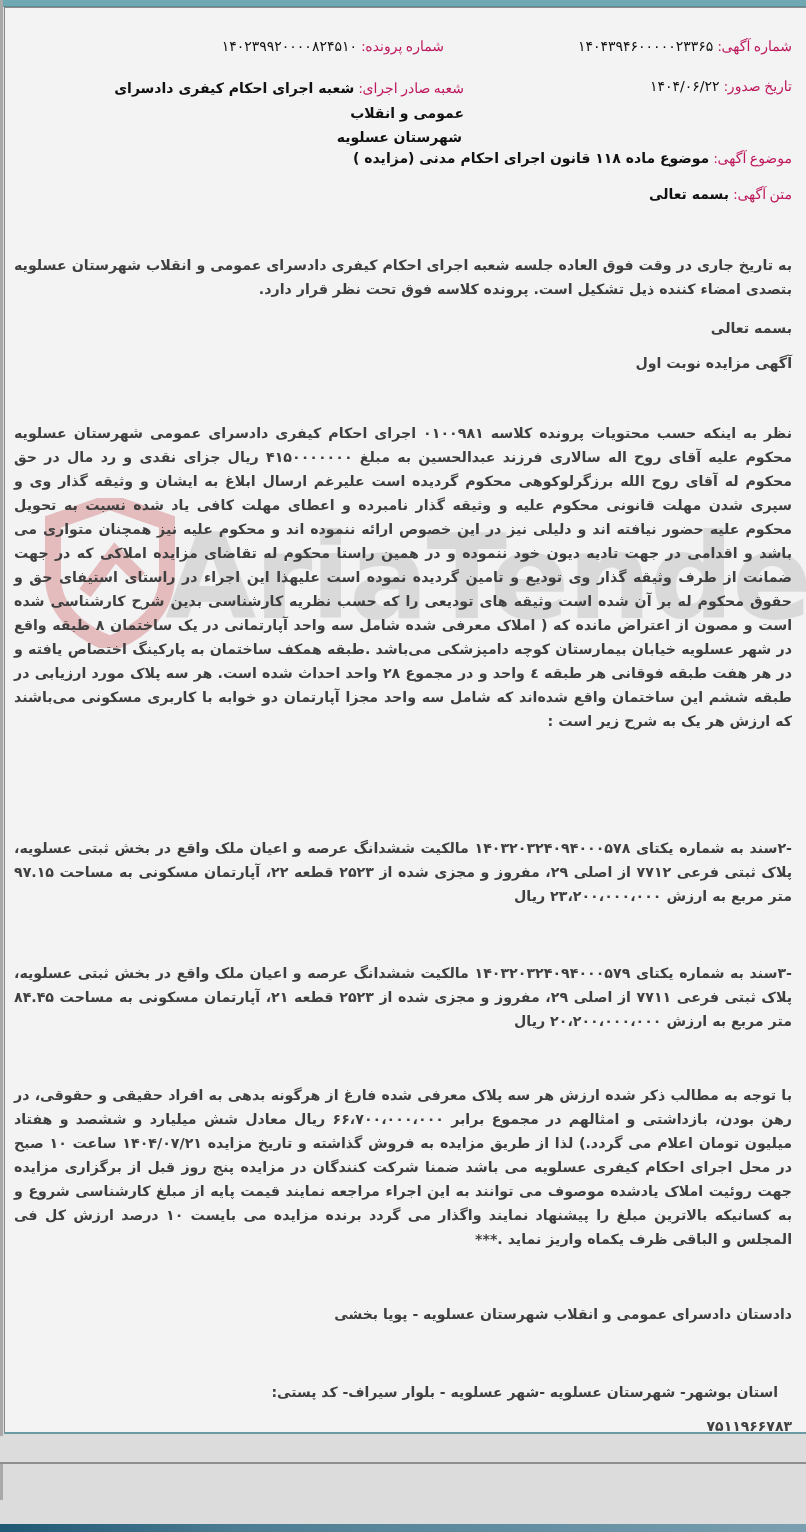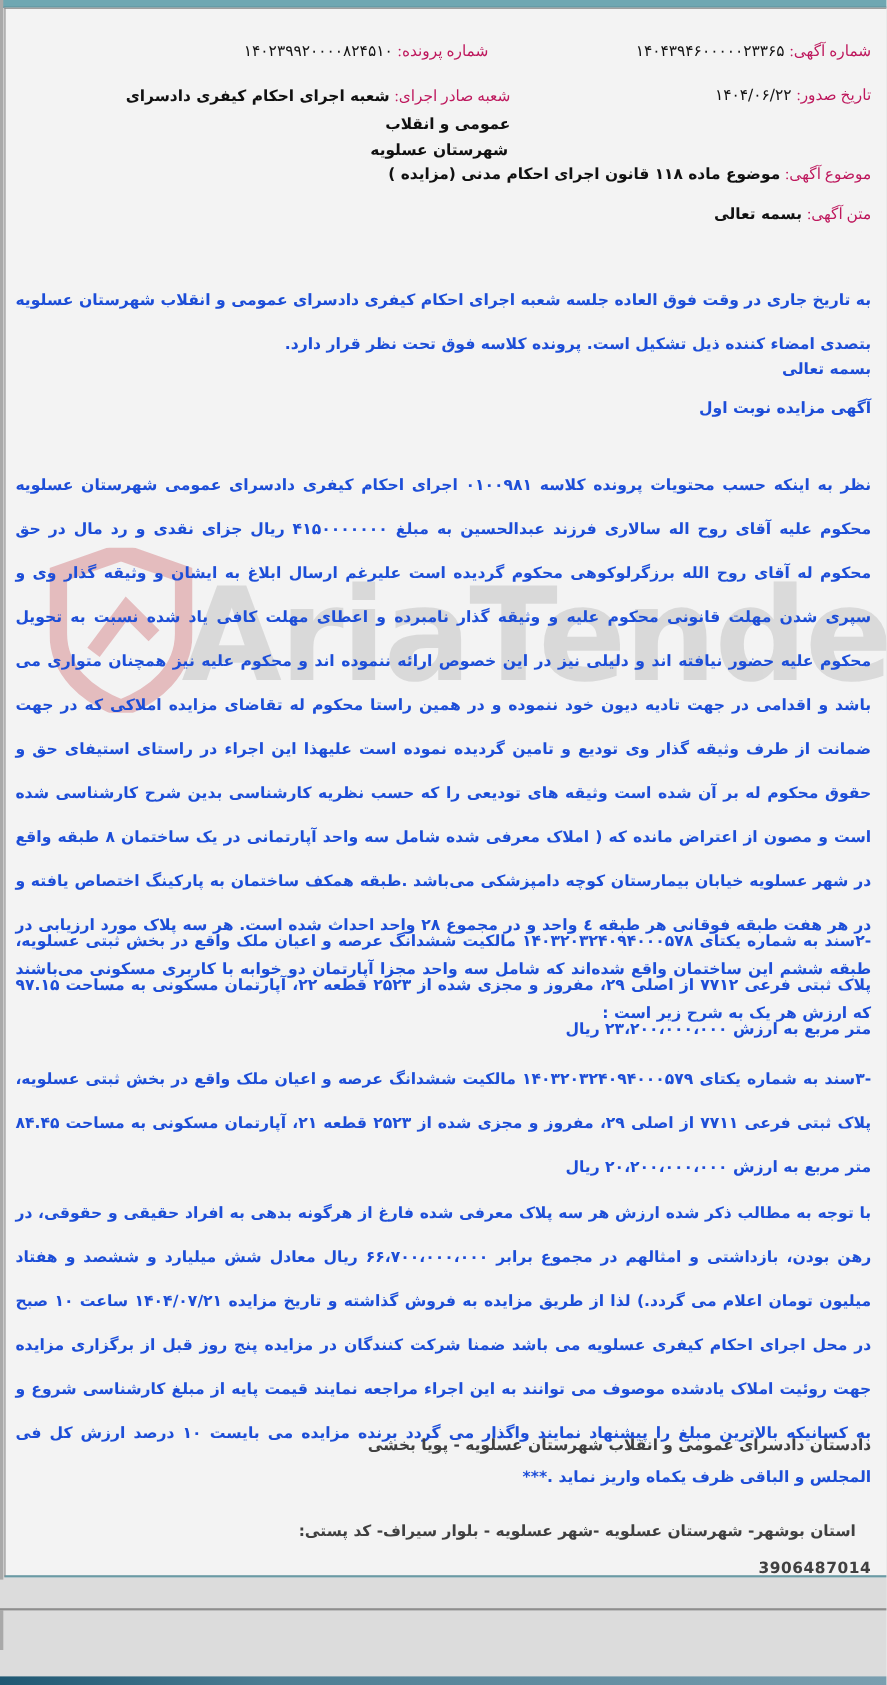--- a/index.html
+++ b/index.html
@@ -86,24 +86,24 @@
     .num {
       font-family: "DejaVu Sans", sans-serif;
       font-weight: normal;
       letter-spacing: 0.5px;
     }
 
     .content {
       position: absolute;
       right: 14px;
       width: 778px;
-      color: #1d4ed8;
+      color: #404040;
       font-weight: bold;
       font-size: 14.2px;
-      line-height: 40px;
+      line-height: 24px;
       text-align: justify;
       text-align-last: right;
     }
     .content p {
       margin: 0;
     }
     .plain {
       font-weight: bold;
       font-size: 14px;
       color: #404040;
@@ -185,18 +185,18 @@
 
   <div class="meta-row plain" style="right:14px; top:1298px;">
     <span>دادستان  دادسرای  عمومی و انقلاب  شهرستان عسلویه - پویا بخشی</span>
   </div>
 
   <div class="meta-row plain" style="right:28px; top:1376px;">
     <span>استان بوشهر- شهرستان عسلویه -شهر عسلویه - بلوار سیراف- کد پستی:</span>
   </div>
 
   <div class="meta-row plain num" style="right:14px; top:1410px;">
-    <span>3906487014</span>
+    <span>۷۵۱۱۹۶۶۷۸۳</span>
   </div>
 </div>
 
 <div class="bottom-gray"></div>
 <div class="footer-bar"></div>
 
 </body></html>

